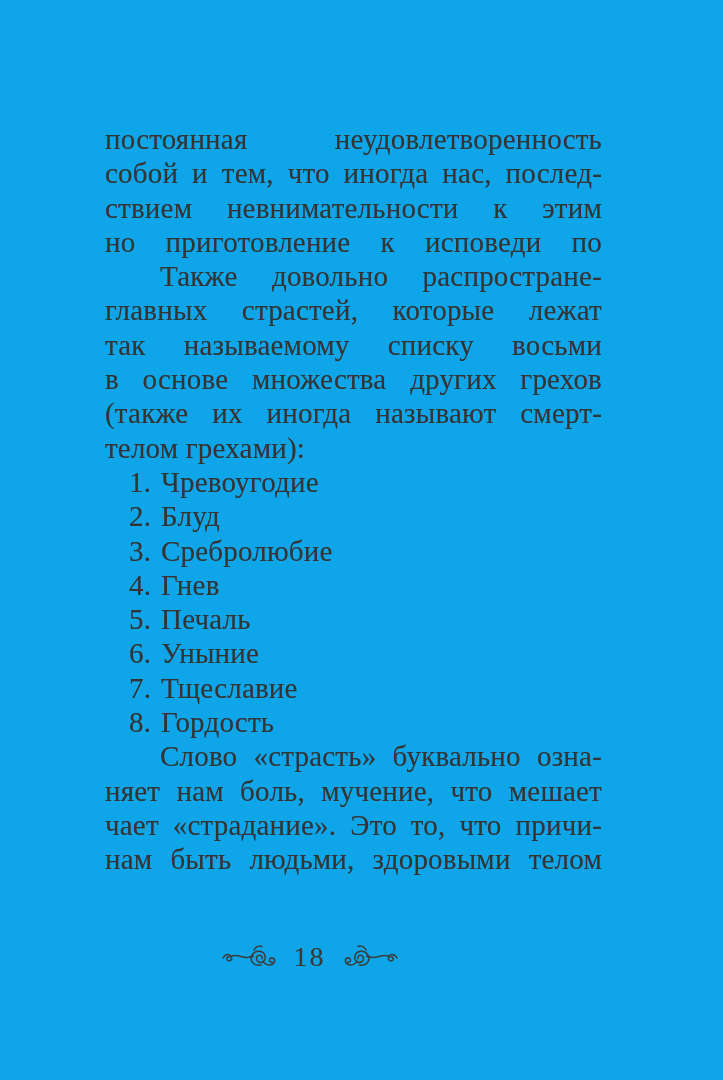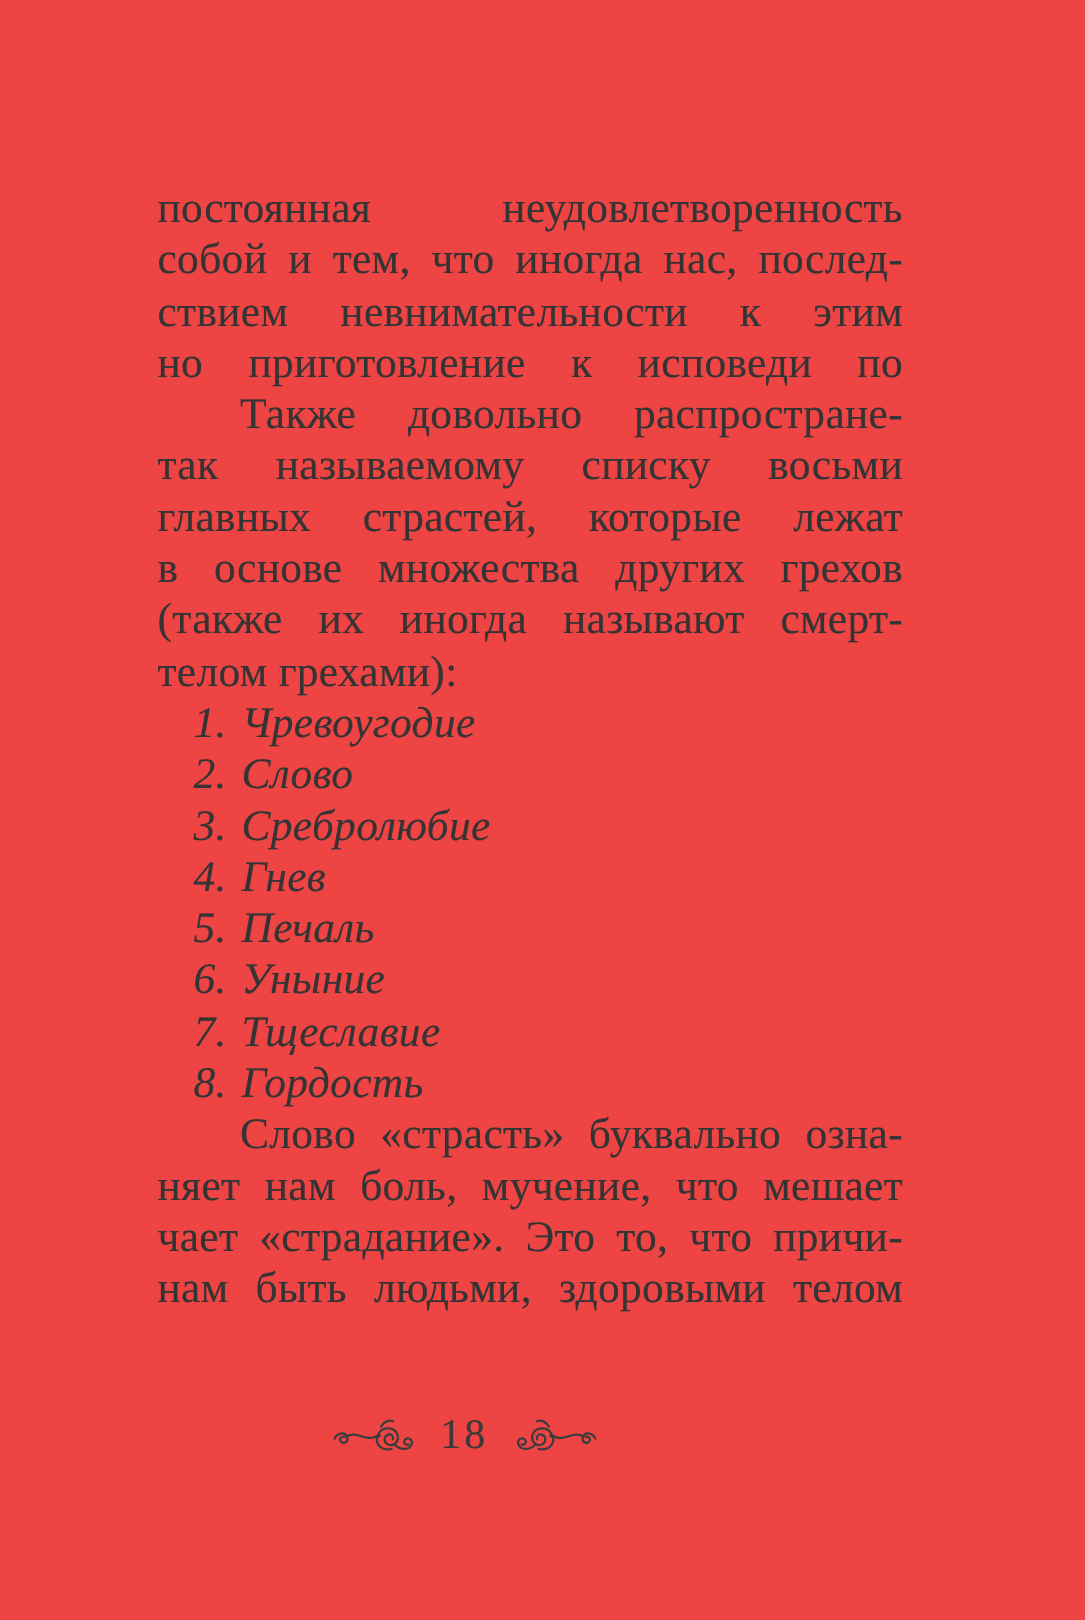--- a/index.html
+++ b/index.html
@@ -7,21 +7,21 @@
     padding: 0;
     width: 723px;
     height: 1080px;
     background: #ffffff;
     overflow: hidden;
   }
   .page {
     position: relative;
     width: 723px;
     height: 1080px;
-    background: #ef4444;
+    background: #0ea5e9;
     font-family: "Liberation Serif", "DejaVu Serif", serif;
     color: #343434;
   }
   .text-block {
     position: absolute;
     left: 105px;
     top: 122px;
     width: 497px;
     font-size: 29px;
     line-height: 34.3px;
@@ -42,34 +42,32 @@
     content: "";
     display: inline-block;
     width: 100%;
     height: 0;
   }
   .indent { text-indent: 55px; }
   .list-row {
     height: 34.3px;
     overflow: hidden;
     padding-left: 24px;
-    font-style: italic;
   }
   .list-num {
     display: inline-block;
     width: 32px;
   }
   .footer {
     position: absolute;
     left: 0;
     top: 941px;
     width: 619px;
     display: flex;
     justify-content: center;
-    align-items: center;
     gap: 11px;
   }
   .page-number {
     font-family: "Liberation Serif", "DejaVu Serif", serif;
     font-size: 28px;
     color: #3a3a3a;
     letter-spacing: 2px;
     text-shadow: 0 0 0.5px rgba(60,60,60,0.45);
   }
   .flourish { display: block; }
@@ -84,33 +82,33 @@
 
     <div class="para">
       <div class="ln jl">постоянная неудовлетворенность</div>
       <div class="ln jl">собой и тем, что иногда нас, послед-</div>
       <div class="ln jl">ствием невнимательности к этим</div>
     </div>
 
     <div class="para">
       <div class="ln jl">но приготовление к исповеди по</div>
       <div class="ln jl indent">Также довольно распростране-</div>
+      <div class="ln jl">главных страстей, которые лежат</div>
       <div class="ln jl">так называемому списку восьми</div>
-      <div class="ln jl">главных страстей, которые лежат</div>
       <div class="ln jl">в основе множества других грехов</div>
       <div class="ln jl">(также их иногда называют смерт-</div>
       <div class="ln">телом грехами):</div>
     </div>
 
     <div class="list">
       <div class="list-row">
         <span class="list-num">1.</span><span>Чревоугодие</span>
       </div>
       <div class="list-row">
-        <span class="list-num">2.</span><span>Слово</span>
+        <span class="list-num">2.</span><span>Блуд</span>
       </div>
       <div class="list-row">
         <span class="list-num">3.</span><span>Сребролюбие</span>
       </div>
       <div class="list-row">
         <span class="list-num">4.</span><span>Гнев</span>
       </div>
       <div class="list-row">
         <span class="list-num">5.</span><span>Печаль</span>
       </div>

